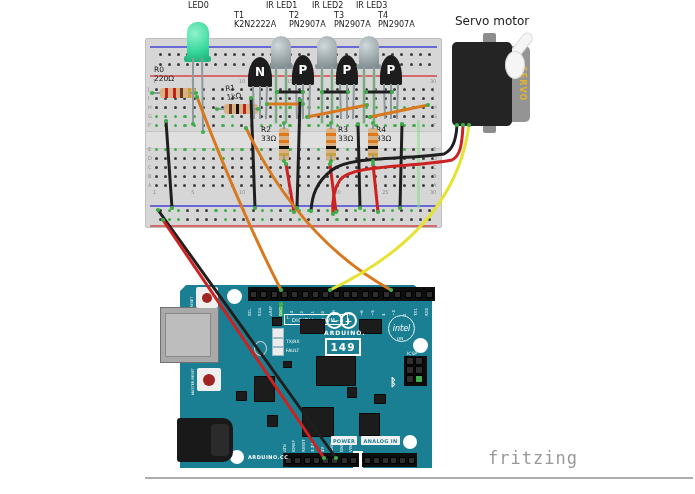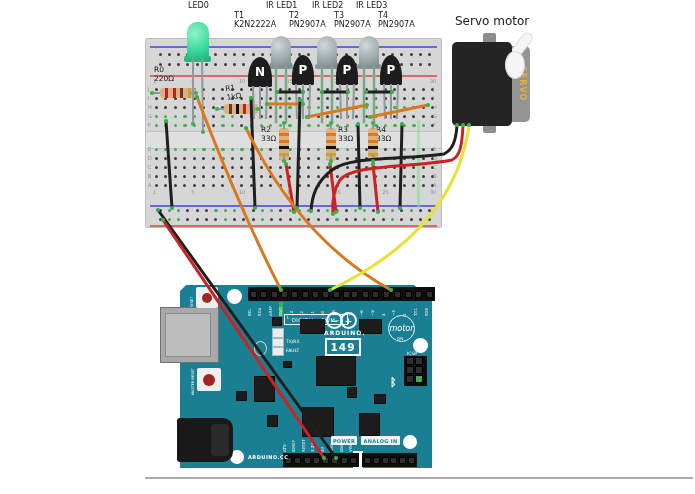--- a/index.html
+++ b/index.html
@@ -704,21 +704,21 @@
   <div class="tinytext" style="left:287px;top:315px;">L</div>
   <div class="chip" style="left:300px;top:319px;width:25px;height:15px;"></div>
   <div class="chip" style="left:359px;top:319px;width:23px;height:15px;"></div>
   <div class="ardlogo-c" style="left:326px;top:312px;">−</div>
   <div class="ardlogo-c" style="left:340px;top:312px;">+</div>
   <div class="tinytext" style="left:324px;top:330px;font-weight:bold;font-size:6px;letter-spacing:1px;">ARDUINO.</div>
   <div class="logo-101" style="left:325px;top:338px;width:32px;height:14px;">
       <span>149</span>
     </div>
   <div class="intel" style="left:388px;top:315px;">
-      <span>motor</span>
+      <span>intel</span>
     </div>
   <div class="tinytext" style="left:397px;top:336px;font-size:4px;">ON</div>
 
   <div class="chip" style="left:272px;top:317px;width:10px;height:9px;"></div>
   <div class="ledrect" style="left:272px;top:328px;width:10px;height:8px;"></div>
   <div class="ledrect" style="left:272px;top:338px;width:10px;height:7px;"></div>
   <div class="ledrect" style="left:272px;top:347px;width:10px;height:7px;"></div>
   <div class="tinytext" style="left:286px;top:339px;">TX/RX</div>
   <div class="tinytext" style="left:286px;top:348px;">FAULT</div>
   <div class="abs" style="left:254px;top:341px;width:11px;height:13px;border:1.5px solid #cfcfcf;border-radius:50%;"></div>
@@ -895,14 +895,15 @@
         <circle cx="392" cy="92" r="2.1"></circle>
         <circle cx="267" cy="104" r="2.1"></circle>
         <circle cx="303" cy="104" r="2.1"></circle>
         <circle cx="307" cy="117" r="2.1"></circle>
         <circle cx="367" cy="105" r="2.1"></circle>
         <circle cx="370" cy="117" r="2.1"></circle>
         <circle cx="428" cy="105" r="2.1"></circle>
       </g>
   </svg>
 
+  <div class="watermark" style="left:488px;top:448px;">fritzing</div>
   <div class="bottom-line" style="left:145px;top:477px;width:548px;"></div>
 </div>
 
 </body></html>

